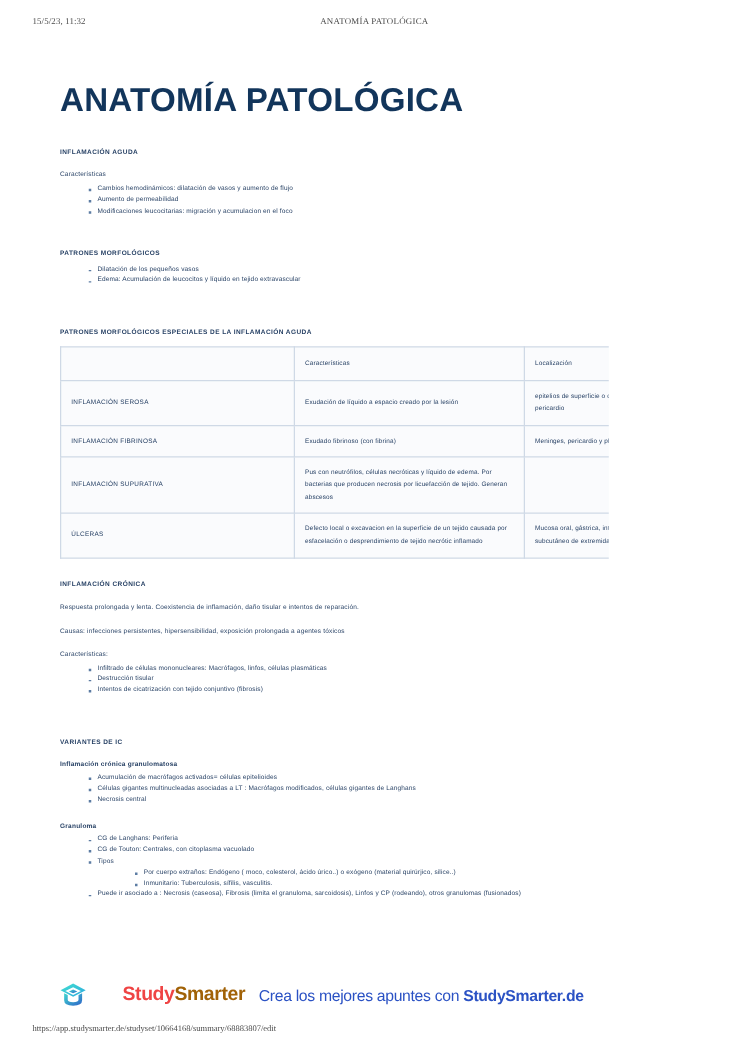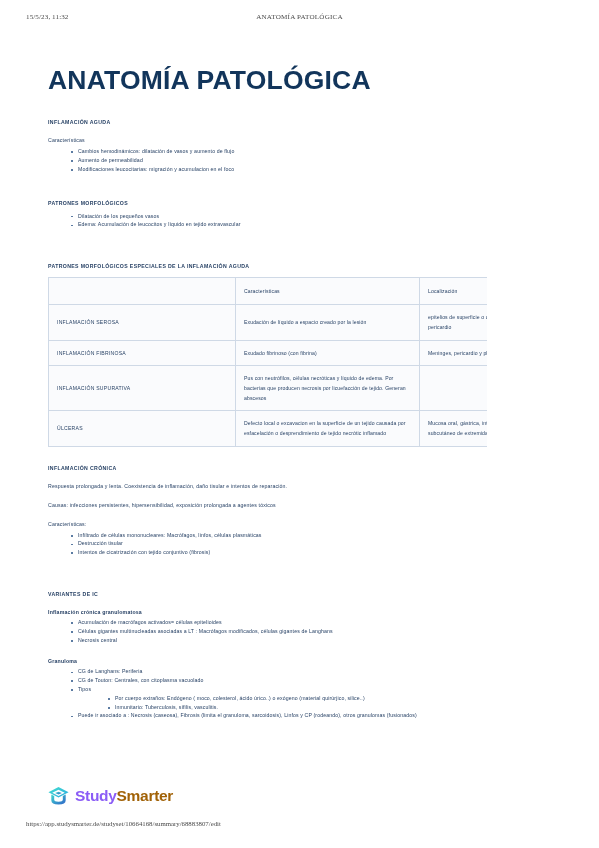--- a/index.html
+++ b/index.html
@@ -164,21 +164,21 @@
     width: 23px;
     height: 23px;
     flex: 0 0 23px;
   }
   .logo-text {
     font-size: 15.5px;
     font-weight: bold;
     letter-spacing: -0.3px;
     white-space: nowrap;
   }
-  .logo-text .lt-a { color: #8b5cf6; }
+  .logo-text .lt-a { color: #ef4444; margin-left: 23px; }
   .logo-text .lt-b { color: #a16207; font-weight: bold; }
 
   .promo {
     position: absolute;
     left: 207px;
     top: 790px;
     font-size: 12.6px;
     color: #2b52c4;
     letter-spacing: -0.25px;
     white-space: nowrap;
@@ -352,20 +352,23 @@
         <path d="M24 12 L37 18.5 L24 25 L11 18.5 Z" fill="#ffffff"></path>
         <path d="M24 16 L31 19 L24 22 L17 19 Z" fill="url(#gBlue)"></path>
         <path d="M9 22 L9 34 Q9 43 24 43 Q39 43 39 34 L39 22 L33 25 L33 33 Q33 37 24 37 Q15 37 15 33 L15 25 Z" fill="url(#gBlue)"></path>
       </svg>
     </span>
     <span class="logo-text">
       <span class="lt-a">Study</span><span class="lt-b">Smarter</span>
     </span>
   </div>
 
+  <div class="promo">
+    <span>Crea los mejores apuntes con </span><b>StudySmarter.de</b>
+  </div>
 
   <div class="qr">
     <svg viewBox="0 0 33 33" width="36" height="36" shape-rendering="crispEdges" aria-hidden="true">
       <rect width="33" height="33" fill="#ffffff"></rect>
       <g fill="#19d3c5">
         <rect x="0" y="0" width="7" height="7"></rect>
         <rect x="26" y="0" width="7" height="7"></rect>
         <rect x="0" y="26" width="7" height="7"></rect>
       </g>
       <g fill="#ffffff">

